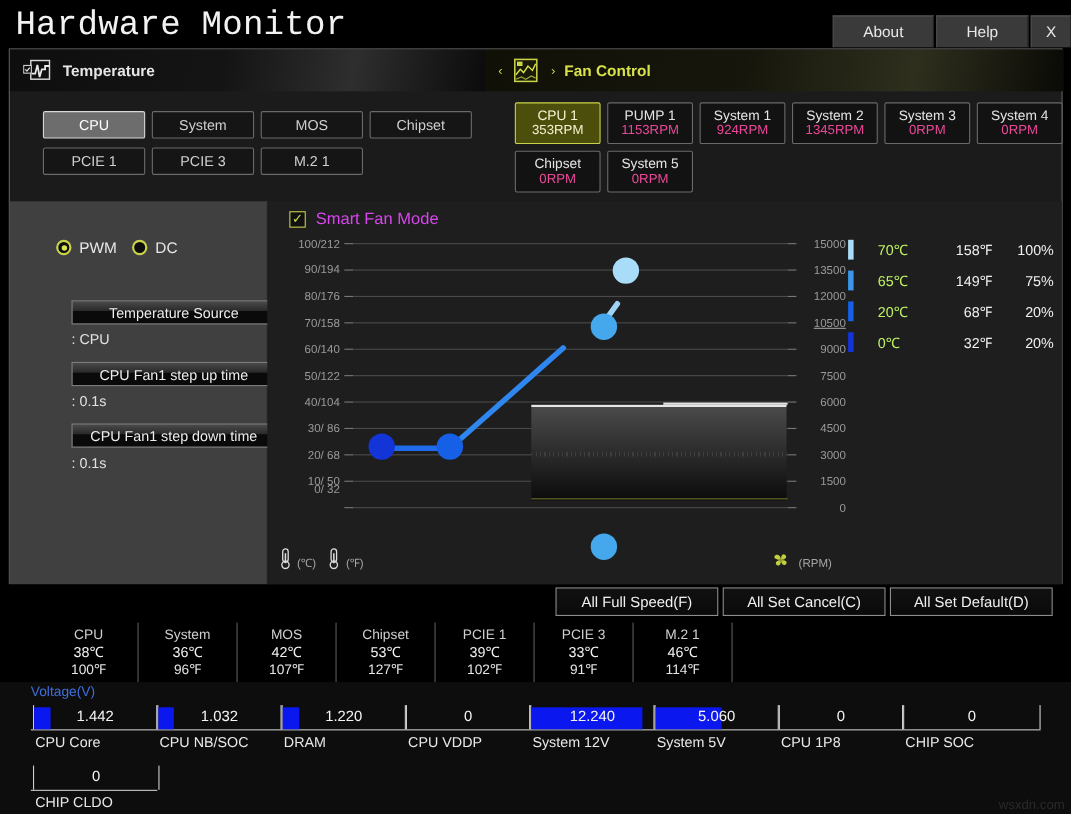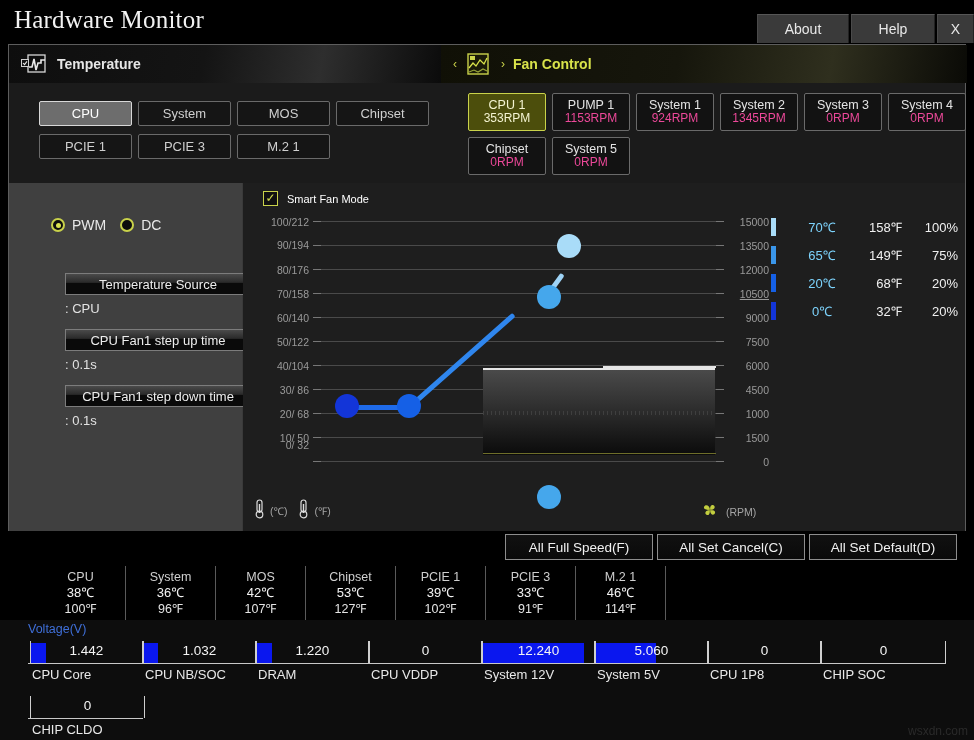--- a/index.html
+++ b/index.html
@@ -8,22 +8,22 @@
     background: #000;
     font-family: "Liberation Sans", sans-serif;
     overflow: hidden;
   }
   .app { position: relative; width: 974px; height: 740px; background: #000; }
 
   
   .titlebar { position: absolute; left: 0; top: 0; width: 974px; height: 44px; }
   .app-title {
     position: absolute; left: 14px; top: 6px;
-    font-size: 25px; color: #f2f2f2; letter-spacing: .2px;
-    font-family: Liberation Serif, serif;
+    font-size: 31px; color: #f2f2f2; letter-spacing: .2px;
+    font-family: Liberation Mono, monospace;
   }
   .winbtns { position: absolute; right: 0; top: 14px; display: flex; gap: 2px; }
   .winbtn {
     background: #3a3a3a; color: #e8e8e8; font-size: 14px;
     height: 29px; display: flex; align-items: center; justify-content: center;
     border-top: 1px solid #565656; border-left: 1px solid #4a4a4a; border-right: 1px solid #222;
     cursor: pointer;
   }
   .winbtn.about { width: 92px; }
   .winbtn.help  { width: 84px; }
@@ -104,21 +104,21 @@
   }
   .fieldval { color: #e2e2e2; font-size: 13px; margin-top: 6px; }
 
   
   .chartcol { position: absolute; left: 234px; top: 0; right: 0; height: 348px; background: #1e1e1e; }
   .smartrow { position: absolute; left: 20px; top: 68px; display: flex; align-items: center; gap: 9px; }
   .chk {
     width: 15px; height: 15px; border: 1px solid #c9d24a; background: #111;
     color: #d4dd4e; font-size: 12px; line-height: 13px; text-align: center; cursor: pointer;
   }
-  .smartlbl { color: #ffffff; font-size: 11px; }
+  .smartlbl { color: #d946ef; font-size: 15px; }
 
   .plotbox { position: absolute; left: 0; top: 0; width: 100%; height: 348px; }
   .ytick {
     position: absolute; font-size: 10.5px; color: #9a9a9a;
     text-align: right; white-space: pre;
     font-family: "Liberation Sans", sans-serif;
   }
   .ytickL { width: 60px; left: 6px; }
   .ytickR { width: 44px; left: 482px; text-align: right; }
   .gridline { position: absolute; height: 1px; background: #4a4a4a; left: 78px; width: 395px; }
@@ -141,21 +141,21 @@
   .seg { position: absolute; height: 5px; transform-origin: 0 50%; border-radius: 2px; }
 
   .footicons { position: absolute; left: 10px; bottom: 8px; display: flex; align-items: center; gap: 4px; }
   .footunit { color: #a5a5a5; font-size: 10.5px; }
   .rpmfoot { position: absolute; left: 458px; bottom: 8px; display: flex; align-items: center; gap: 7px; }
 
   
   .legend { position: absolute; left: 528px; top: 30px; }
   .legrow { display: flex; align-items: center; height: 28px; }
   .legbar { width: 5px; height: 18px; margin-right: 22px; }
-  .legc { width: 48px; text-align: center; color: #7dd3fc; font-size: 13px; }
+  .legc { width: 48px; text-align: left; color: #bef264; font-size: 13px; }
   .legf { width: 56px; text-align: right; color: #f0f0f0; font-size: 13px; }
   .legp { width: 56px; text-align: right; color: #f0f0f0; font-size: 13px; }
 
   
   .actions { position: absolute; left: 505px; top: 534px; display: flex; gap: 4px; }
   .actbtn {
     height: 26px; width: 148px; border: 1px solid #8d8d8d;
     background: linear-gradient(180deg,#111 0%,#0a0a0a 100%);
     color: #f0f0f0; font-size: 13.5px; display: flex; align-items: center;
     justify-content: center; cursor: pointer;
@@ -360,21 +360,21 @@
           <div class="ytick ytickL" style="top:256px;">0/ 32</div>
 
           <div class="ytick ytickR" style="top:33px;">15000</div>
           <div class="ytick ytickR" style="top:57px;">13500</div>
           <div class="ytick ytickR" style="top:81px;">12000</div>
           <div class="ytick ytickR" style="top:105px;text-decoration:underline;">10500</div>
           <div class="ytick ytickR" style="top:129px;">9000</div>
           <div class="ytick ytickR" style="top:153px;">7500</div>
           <div class="ytick ytickR" style="top:177px;">6000</div>
           <div class="ytick ytickR" style="top:201px;">4500</div>
-          <div class="ytick ytickR" style="top:225px;">1000</div>
+          <div class="ytick ytickR" style="top:225px;">3000</div>
           <div class="ytick ytickR" style="top:249px;">1500</div>
           <div class="ytick ytickR" style="top:273px;">0</div>
 
           <div class="shadebox"></div>
           <div class="shadestep"></div>
           <div class="ticksmall"></div>
           <div class="shadebot"></div>
 
           <div class="seg" style="left:104px; top:222px; width:62px; background:#1f6bea;"></div>
           <div class="seg" style="left:166px; top:222px; width:140px; background:#2f86ee; transform:rotate(-41.5deg);"></div>

